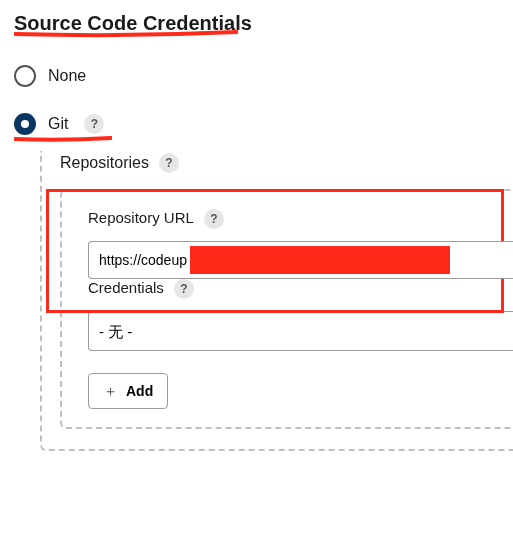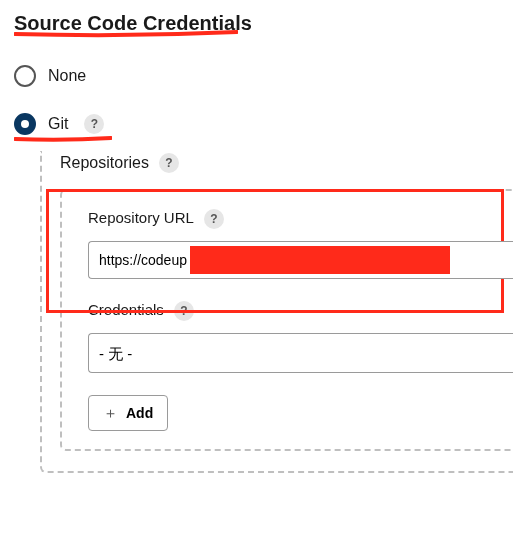--- a/index.html
+++ b/index.html
@@ -167,21 +167,21 @@
     font-weight: 600;
     cursor: pointer;
   }
   .btn .plus {
     font-size: 15px;
     color: #555;
     font-weight: 400;
   }
   .add-row { margin-top: 22px; }
   .adv-row { margin-top: 32px; }
-  .cred-block { margin-top: 22px; }
+  .cred-block { }
 </style>
 </head>
 <body>
 
 
 
 <h2 class="section-title">Source Code Credentials</h2>
 
 <svg class="red-underline-1" viewBox="0 0 224 8" preserveAspectRatio="none">
   <path d="M1 4 Q 112 7 223 2" stroke="#ff2a1a" stroke-width="4" fill="none" stroke-linecap="round"></path>

